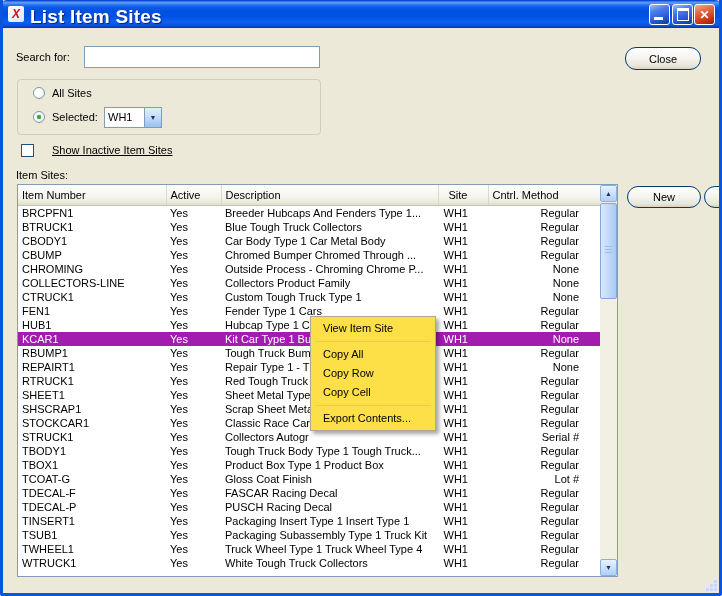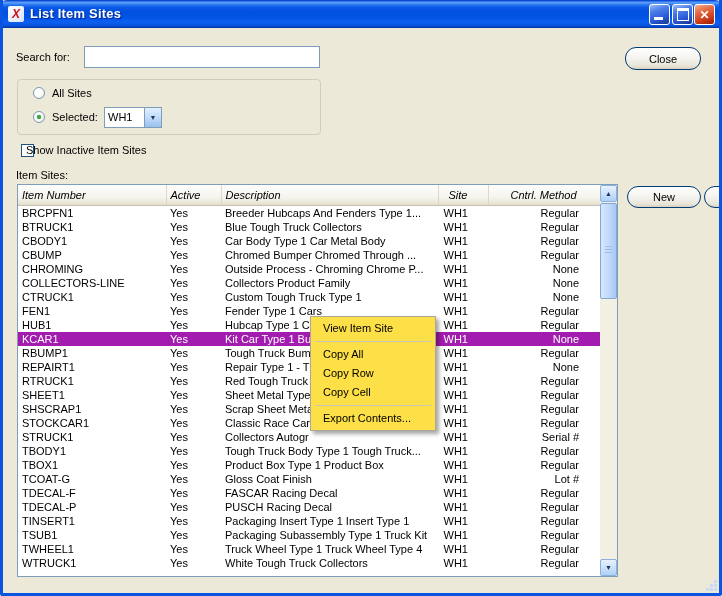--- a/index.html
+++ b/index.html
@@ -5,21 +5,21 @@
   * { margin:0; padding:0; box-sizing:border-box; }
   html,body { width:722px; height:596px; }
   body { font-family:"Liberation Sans", sans-serif; font-size:11px; color:#000;
          background:#ECE9D8; position:relative; overflow:hidden; }
 
   
   .titlebar { position:absolute; left:0; top:0; width:722px; height:28px;
     background:linear-gradient(180deg,#0831D9 0%,#1558D2 3%,#3981F3 6%,#63A1F8 10%,
       #2E7CF2 16%,#0C59E8 26%,#0150E0 40%,#0053E4 60%,#0D5FF0 78%,#0A55E2 90%,#0340B8 97%,#0231A0 100%);
     border-radius:7px 7px 0 0; z-index:55; }
-  .title-text { position:absolute; left:30px; top:6px; color:#fff; font-size:13px; font-weight:bold;
+  .title-text { position:absolute; left:30px; top:6px; color:#fff; font-size:19px; font-weight:bold;
     text-shadow:1px 1px 1px #00228B; letter-spacing:.2px; }
   .app-icon { position:absolute; left:8px; top:6px; width:16px; height:16px; border-radius:2px;
     background:linear-gradient(135deg,#FFFFFF,#D8E4F8); display:flex; align-items:center; justify-content:center;
     color:#CC1111; font-weight:bold; font-style:italic; font-size:12px; line-height:16px; }
   .tbtn { position:absolute; top:4px; width:21px; height:21px; border:1px solid #fff; border-radius:3px;
     display:flex; align-items:center; justify-content:center; color:#fff; cursor:pointer; z-index:56; }
   .tbtn.min { left:649px; background:linear-gradient(160deg,#9CBEF8 0%,#4E7FE8 30%,#2A5BD8 65%,#16368E 100%); }
   .tbtn.max { left:672px; background:linear-gradient(160deg,#9CBEF8 0%,#4E7FE8 30%,#2A5BD8 65%,#16368E 100%); }
   .tbtn.close { left:694px; background:linear-gradient(160deg,#F6AE8B 0%,#E5714B 30%,#D14120 65%,#9C1C00 100%);
     font-size:12px; font-weight:bold; }
@@ -58,25 +58,25 @@
   .checkbox { position:absolute; left:21px; top:144px; width:13px; height:13px;
     border:1px solid #1D5281; background:#fff; }
 
   
   .table-frame { position:absolute; left:17px; top:184px; width:601px; height:393px;
     border:1px solid #7F9DB9; background:#fff; overflow:hidden; }
   table { border-collapse:collapse; table-layout:fixed; width:582px; }
   th { height:20px; font-weight:400; text-align:left; padding:0 4px;
     background:linear-gradient(180deg,#FDFDFB 0%,#F5F4EE 60%,#ECEADB 85%,#E2DECB 100%);
     border-right:1px solid #DCD9CA; border-bottom:1px solid #C6C3B2;
-    white-space:nowrap; overflow:hidden; font-size:11px;font-style:italic; }
+    white-space:nowrap; overflow:hidden; font-size:11px; }
   td { height:14px; line-height:14px; padding:0 4px; white-space:nowrap; overflow:hidden; font-size:11px; }
   th:nth-child(1){width:148px} th:nth-child(2){width:55px} th:nth-child(3){width:217px}
   th:nth-child(4){width:50px; text-align:right; padding-right:20px;}
-  th:nth-child(5){width:120px; text-align:right; padding-right:31px;}
+  th:nth-child(5){width:120px; text-align:left; padding-right:31px;}
   td:nth-child(4){text-align:right; padding-right:20px;}
   td:nth-child(5){text-align:right; padding-right:29px;}
   tr.selected td { background:#a21caf; color:#fff; }
 
   
   .scrollbar { position:absolute; right:0; top:0; width:17px; height:100%; background:#F2EFE3; }
   .scroll-btn { position:absolute; left:0; width:17px; height:17px; border:1px solid #8CB0DC; border-radius:2px;
     background:linear-gradient(180deg,#E8F2FE 0%,#CFE3FC 45%,#AFD0F6 100%);
     display:flex; align-items:center; justify-content:center; color:#20365E; font-size:7px; }
   .scroll-btn.up { top:0; }  .scroll-btn.down { bottom:0; }
@@ -115,21 +115,21 @@
 <span class="radio" style="left:33px; top:87px;"></span>
 <span class="label" style="left:52px; top:87px;">All Sites</span>
 <span class="radio checked" style="left:33px; top:111px;"></span>
 <span class="label" style="left:52px; top:111px;">Selected:</span>
 <div class="combo">
   <span class="combo-value">WH1</span>
   <span class="combo-arrow">▼</span>
 </div>
 
 <span class="checkbox"></span>
-<span class="label" style="left:26px; top:144px;">Show Inactive Item Sites</span>
+<span class="label" style="left:52px; top:144px;text-decoration:underline;">Show Inactive Item Sites</span>
 
 <span class="label" style="left:16px; top:169px;">Item Sites:</span>
 <div class="table-frame">
   <table>
     <thead>
         <tr>
           <th>Item Number</th>
           <th>Active</th>
           <th>Description</th>
           <th>Site</th>

